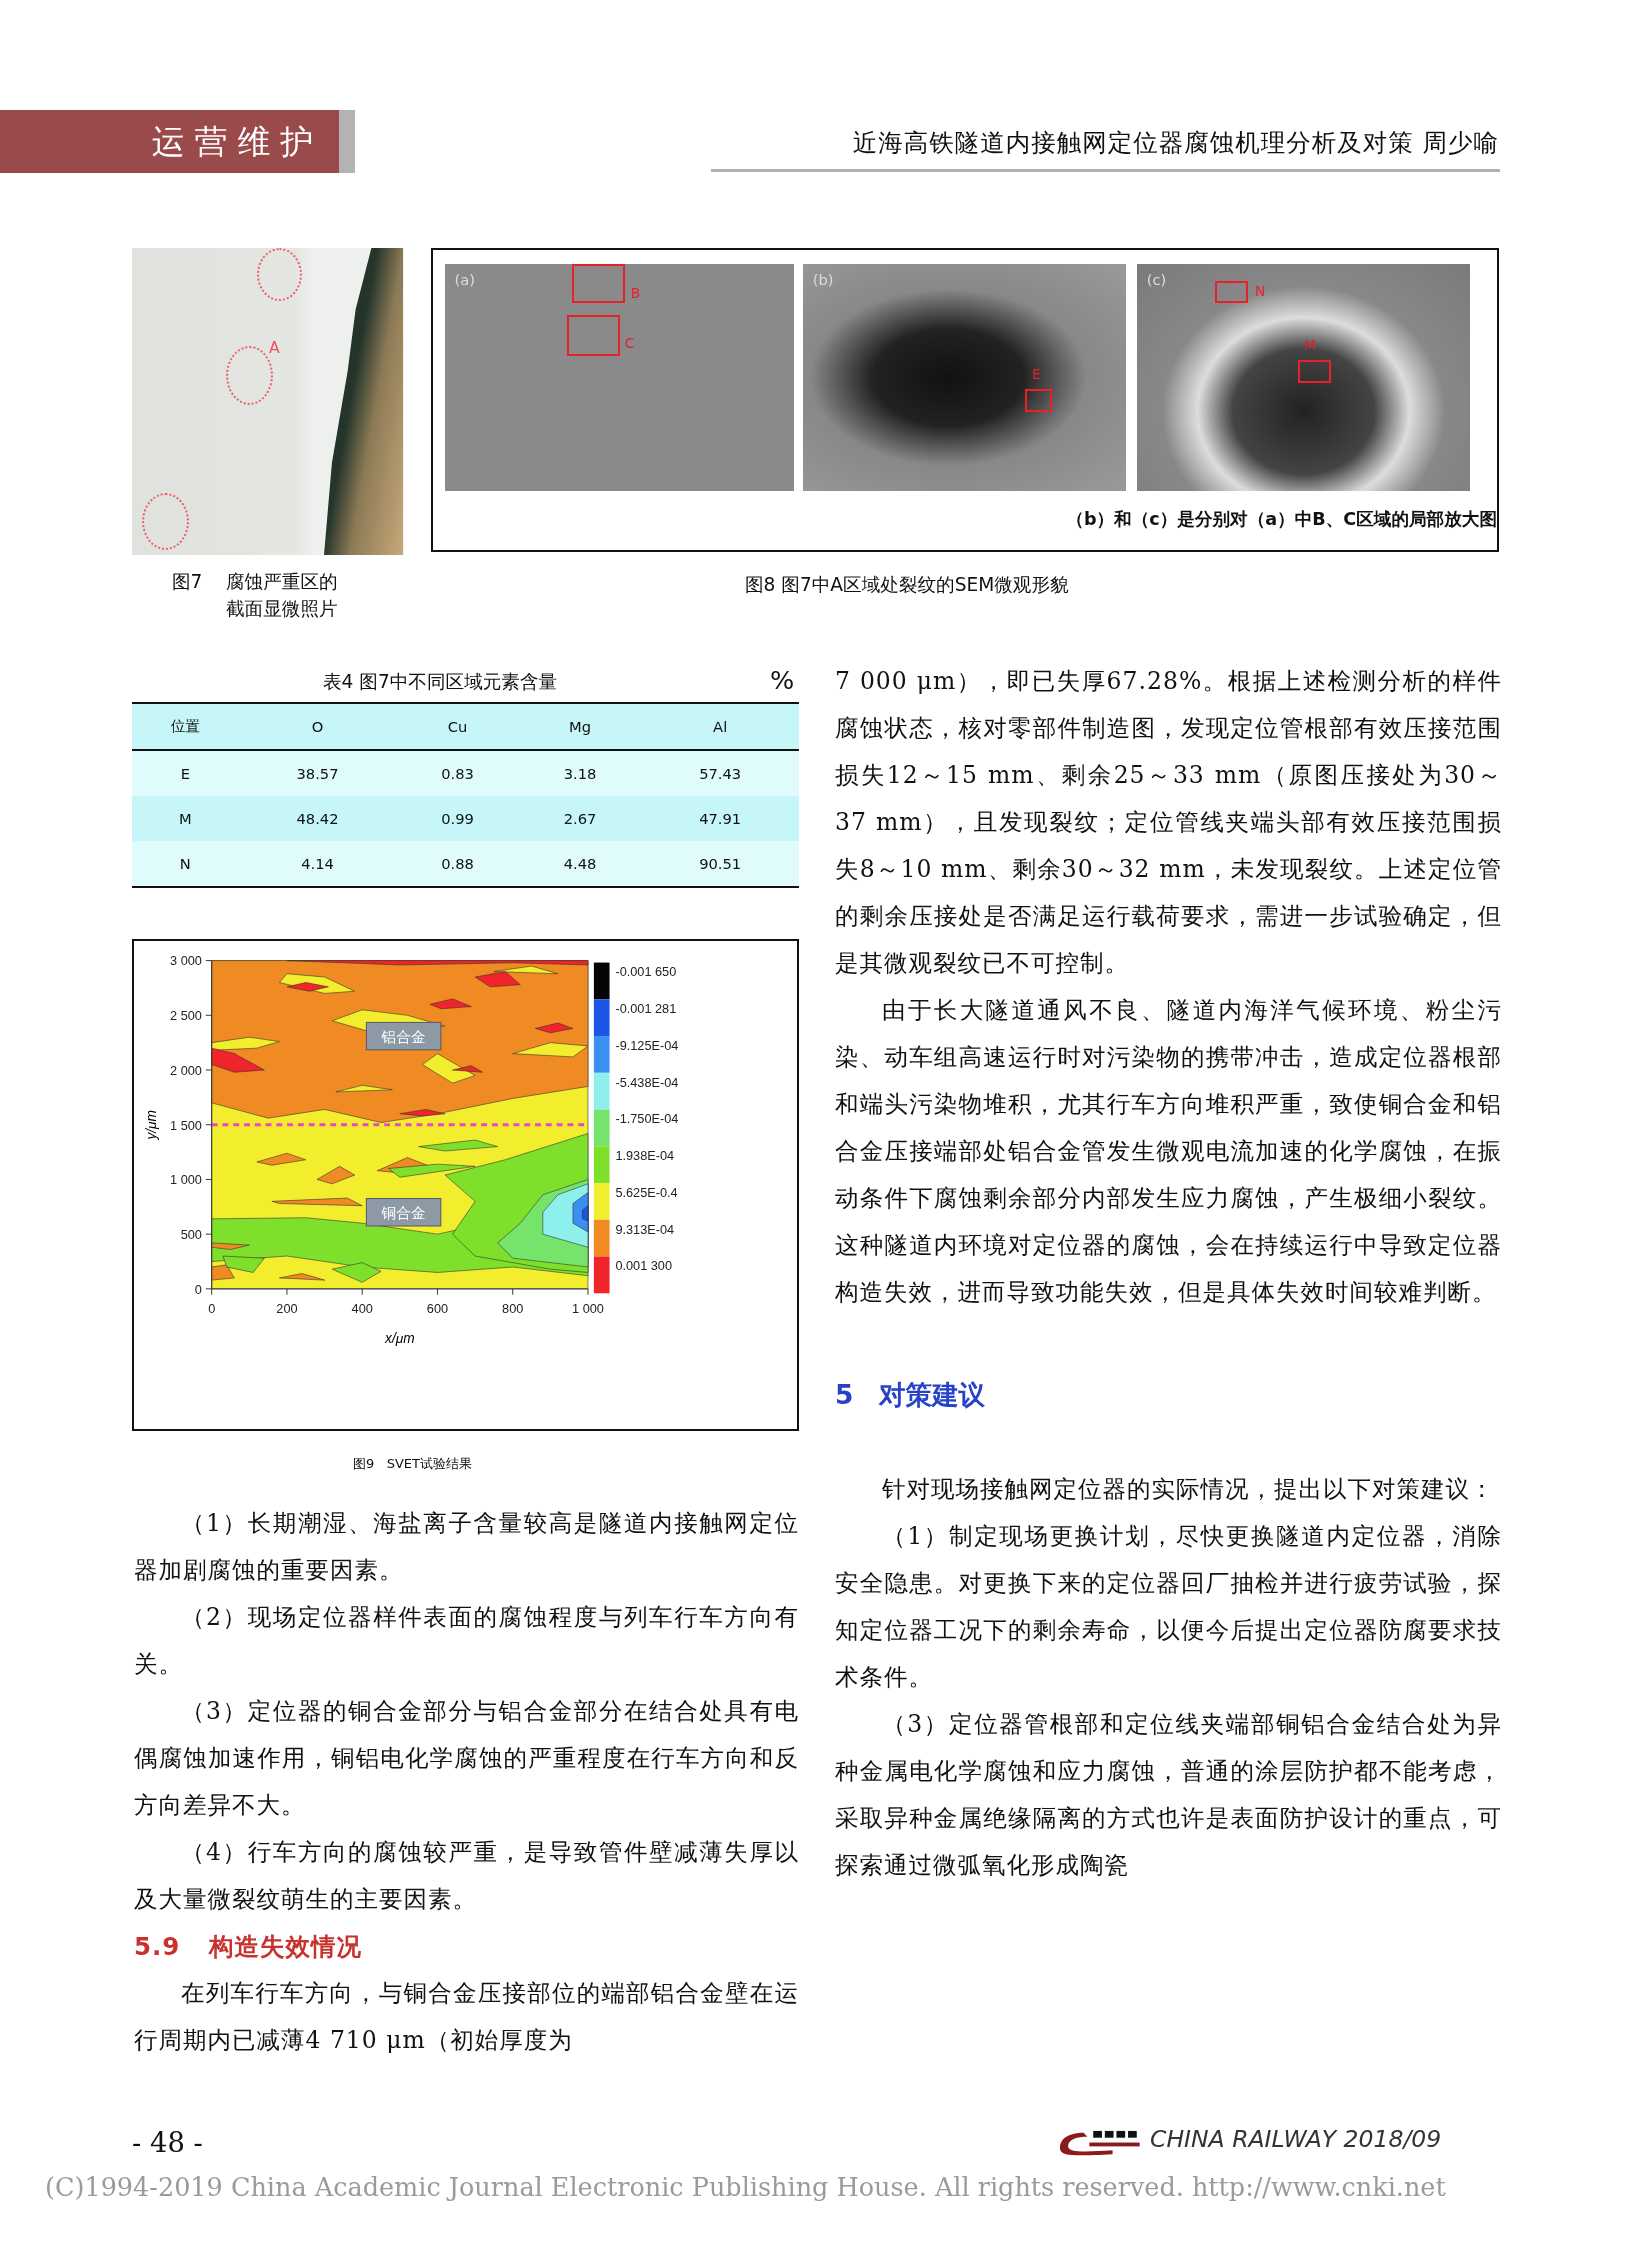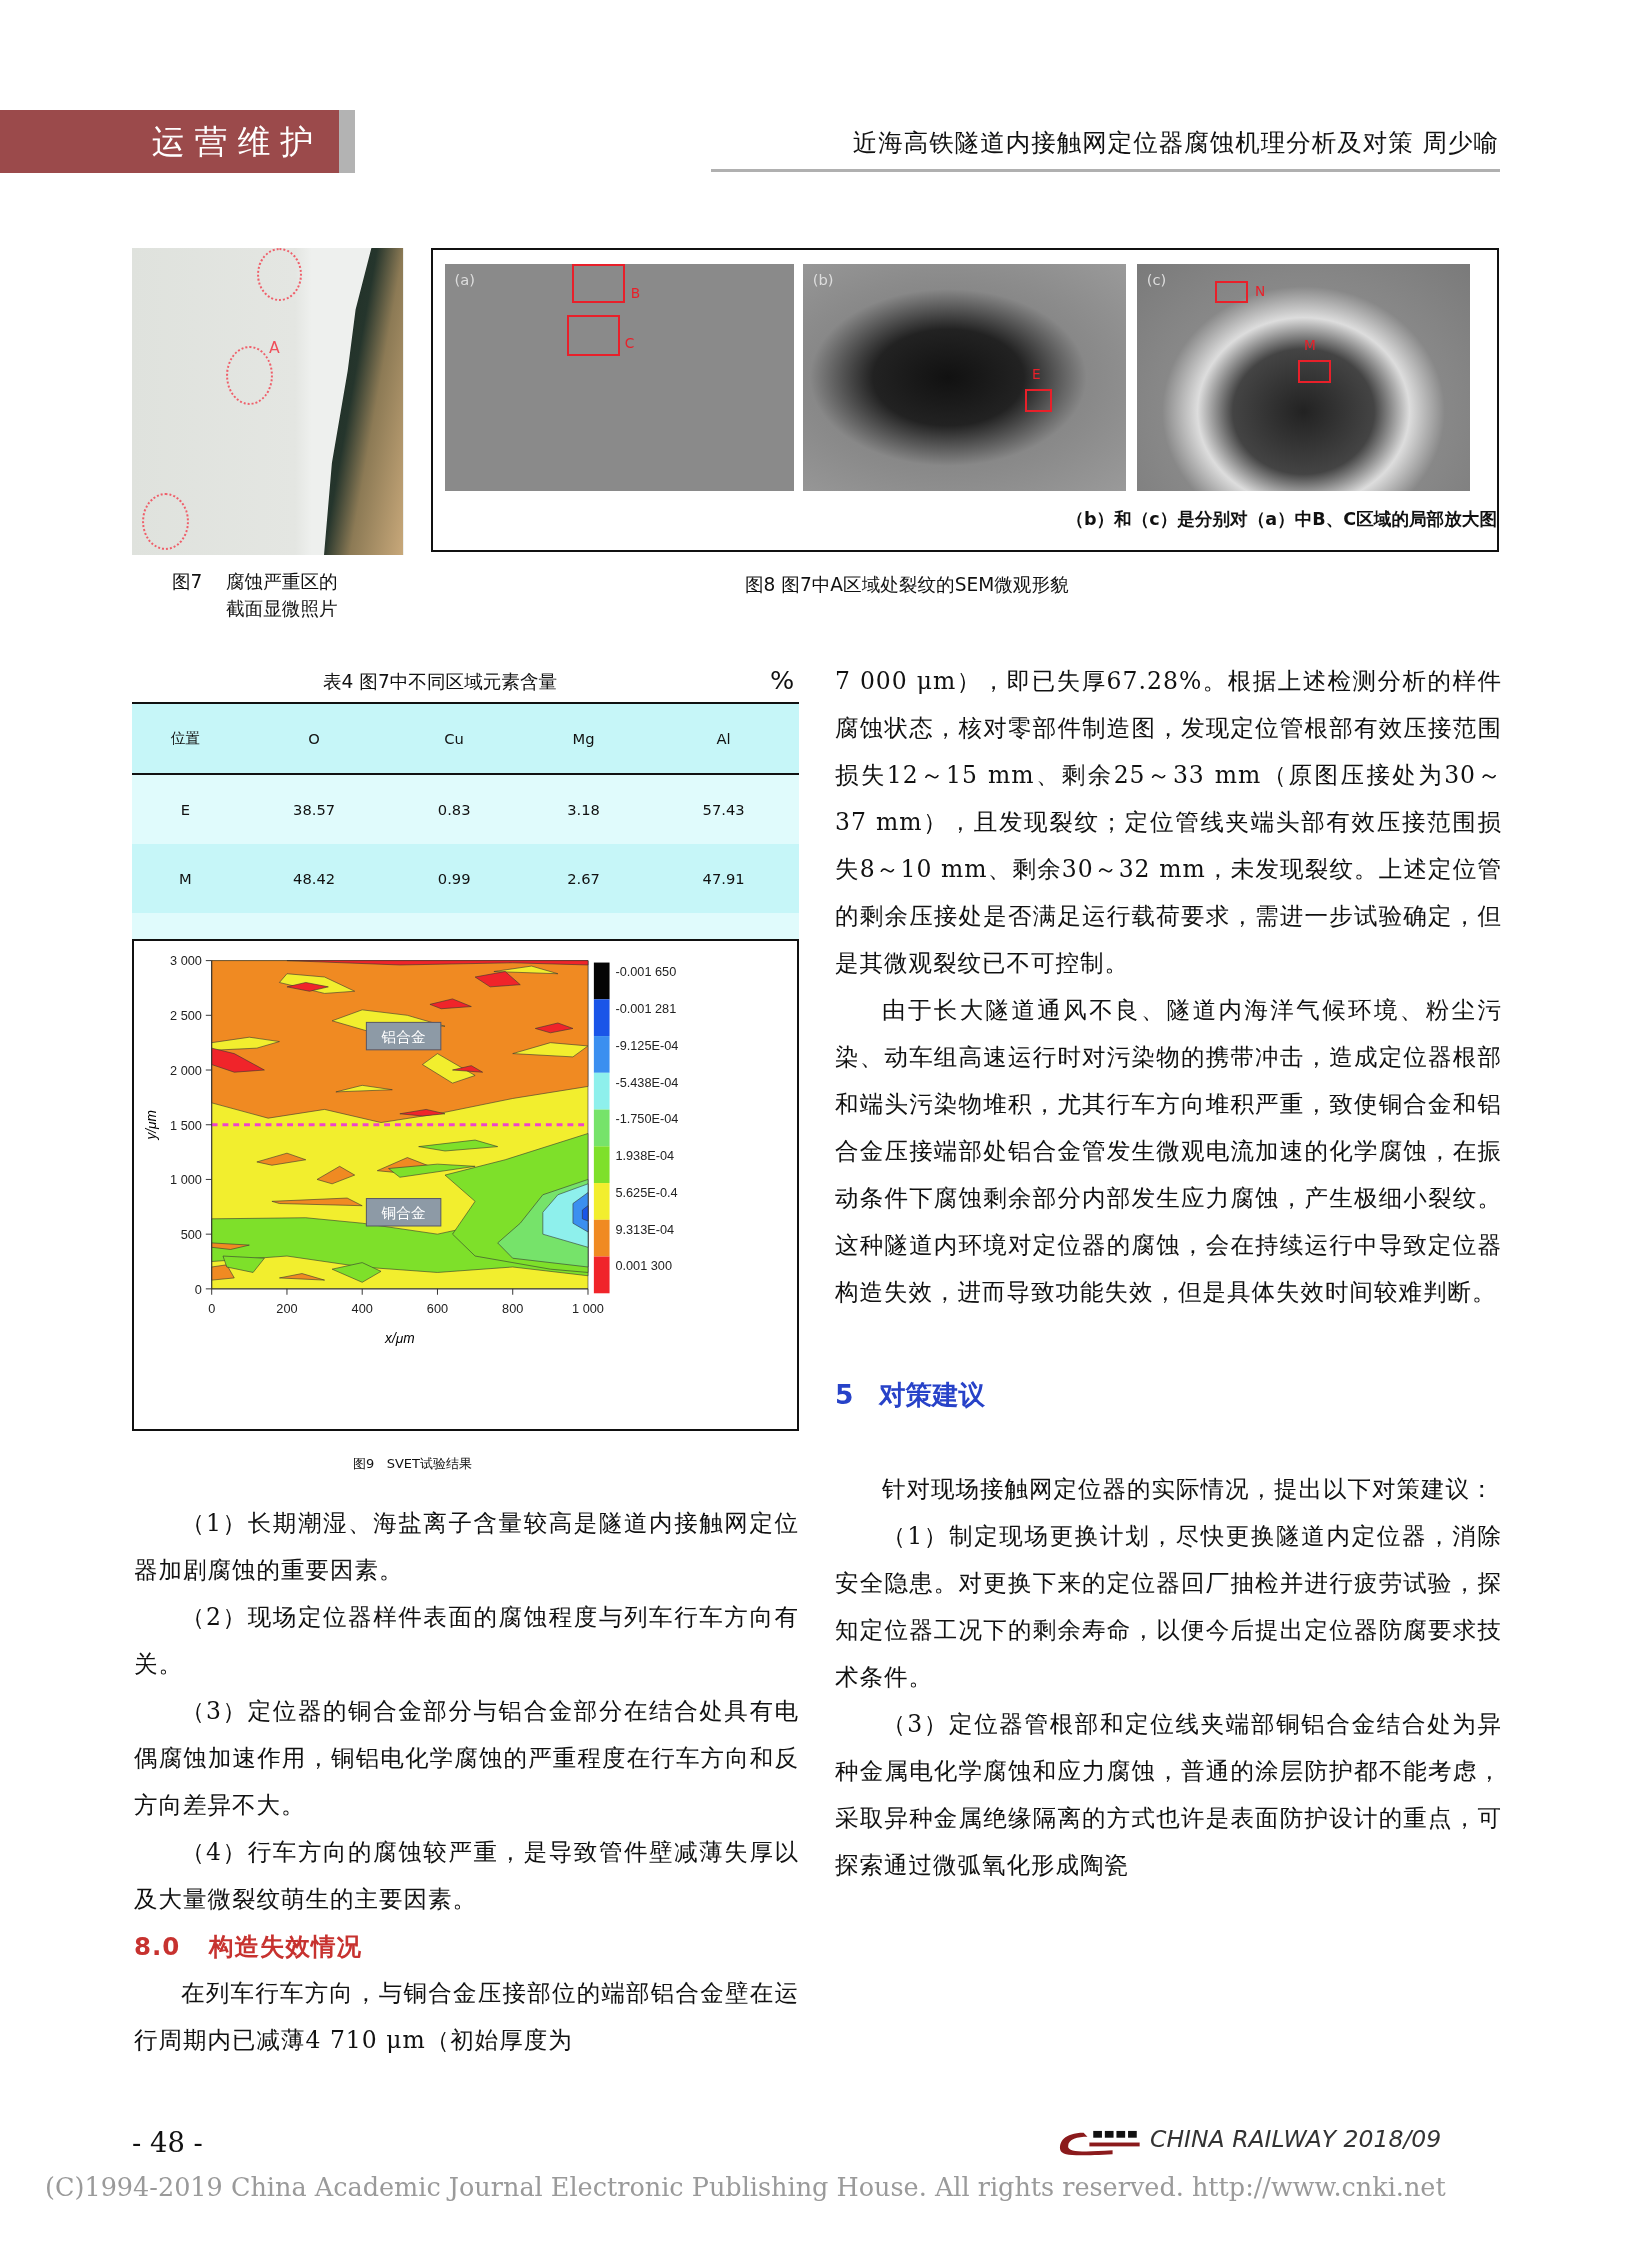--- a/index.html
+++ b/index.html
@@ -38,21 +38,21 @@
   .sem-panel-label { position:absolute; left:9.8px; top:7.8px; color:#ddd; font-family:"DejaVu Sans",sans-serif; font-size:14.7px; }
   .redbox { position:absolute; border:2.9px solid #e8202a; box-sizing:border-box; }
   .redlbl { position:absolute; color:#e8202a; font-family:"DejaVu Sans",sans-serif; font-size:13.7px; }
   #fig8-inner-caption { position:absolute; left:0; top:257px; width:100%; text-align:right; font-family:"DejaVu Sans",sans-serif; font-size:17.6px;font-weight:bold; }
   #fig8-caption { left:745px; top:572px; font-family:"DejaVu Sans",sans-serif; font-size:18.6px; white-space:nowrap; }
 
   
   #tbl-title { left:323px; top:669px; font-family:"DejaVu Sans",sans-serif; font-size:18.6px; white-space:nowrap; }
   #tbl-unit { left:770px; top:665px; font-family:"DejaVu Sans",sans-serif; font-size:25.5px; }
   #tbl4 { left:132px; top:702px; width:667px; border-collapse:collapse; font-family:"DejaVu Sans",sans-serif; font-size:14.7px; }
-  #tbl4 th, #tbl4 td { text-align:center; height:45px; padding:12px; font-weight:normal; }
+  #tbl4 th, #tbl4 td { text-align:center; height:45px; padding:0; font-weight:normal; }
   #tbl4 thead tr { background:#c6f6f8; border-top:2.9px solid #111; border-bottom:2.9px solid #111; }
   #tbl4 tbody tr:nth-child(odd) { background:#e0fbfc; }
   #tbl4 tbody tr:nth-child(even) { background:#c6f6f8; }
   #tbl4 tbody tr:last-child { border-bottom:2.9px solid #111; }
 
   
   #fig9-frame { left:132px; top:939px; width:667px; height:492px; border:2px solid #111; box-sizing:border-box; background:#fff; }
   #fig9-svg { position:absolute; left:0; top:0; }
   #fig9-caption { left:353px; top:1455px; font-family:"DejaVu Sans",sans-serif; font-size:13px; white-space:nowrap; }
 
@@ -250,21 +250,21 @@
 <div id="fig9-caption" class="abs">
   <span>图9</span>&nbsp;&nbsp;&nbsp;<span>SVET试验结果</span>
 </div>
 
 <div id="left-text" class="para">
   <div class="indent">（1）长期潮湿、海盐离子含量较高是隧道内接触网定位器加剧腐蚀的重要因素。</div>
   <div class="indent">（2）现场定位器样件表面的腐蚀程度与列车行车方向有关。</div>
   <div class="indent">（3）定位器的铜合金部分与铝合金部分在结合处具有电偶腐蚀加速作用，铜铝电化学腐蚀的严重程度在行车方向和反方向差异不大。</div>
   <div class="indent">（4）行车方向的腐蚀较严重，是导致管件壁减薄失厚以及大量微裂纹萌生的主要因素。</div>
   <div class="h-red">
-    <span>8.0</span>&nbsp;&nbsp;&nbsp;<span>构造失效情况</span>
+    <span>5.9</span>&nbsp;&nbsp;&nbsp;<span>构造失效情况</span>
   </div>
   <div class="indent">在列车行车方向，与铜合金压接部位的端部铝合金壁在运行周期内已减薄4 710 μm（初始厚度为</div>
 </div>
 
 <div id="right-text-1" class="para">
   <div>7 000 μm），即已失厚67.28%。根据上述检测分析的样件腐蚀状态，核对零部件制造图，发现定位管根部有效压接范围损失12～15 mm、剩余25～33 mm（原图压接处为30～37 mm），且发现裂纹；定位管线夹端头部有效压接范围损失8～10 mm、剩余30～32 mm，未发现裂纹。上述定位管的剩余压接处是否满足运行载荷要求，需进一步试验确定，但是其微观裂纹已不可控制。</div>
   <div class="indent">由于长大隧道通风不良、隧道内海洋气候环境、粉尘污染、动车组高速运行时对污染物的携带冲击，造成定位器根部和端头污染物堆积，尤其行车方向堆积严重，致使铜合金和铝合金压接端部处铝合金管发生微观电流加速的化学腐蚀，在振动条件下腐蚀剩余部分内部发生应力腐蚀，产生极细小裂纹。这种隧道内环境对定位器的腐蚀，会在持续运行中导致定位器构造失效，进而导致功能失效，但是具体失效时间较难判断。</div>
 </div>
 <div class="h-blue">
   <span class="n">5</span><span>对策建议</span>

